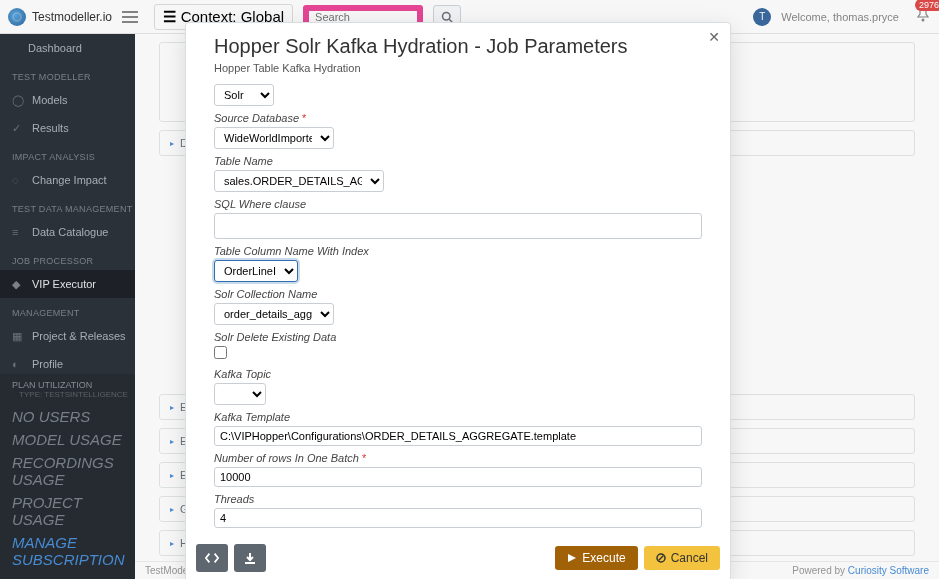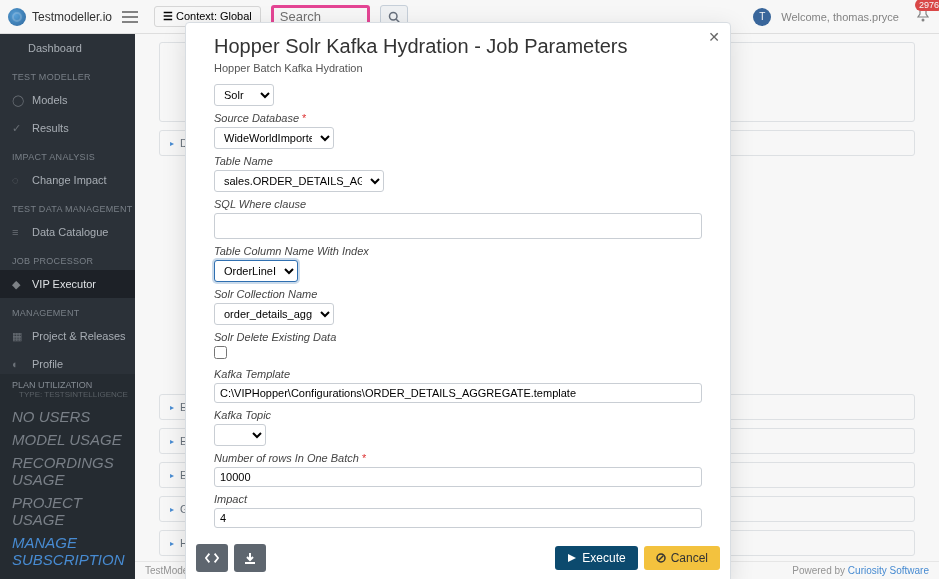--- a/index.html
+++ b/index.html
@@ -5,22 +5,22 @@
 * { box-sizing: border-box; margin: 0; padding: 0; }
 body { font-family: -apple-system, BlinkMacSystemFont, "Segoe UI", Helvetica, Arial, sans-serif; font-size: 12px; color: #333; background: #f4f6f8; width: 939px; height: 579px; overflow: hidden; position: relative; }
 
 
 .topbar { height: 34px; background: #fff; border-bottom: 1px solid #e6e6e6; display: flex; align-items: center; padding: 0 8px; gap: 10px; }
 .logo { display: flex; align-items: center; gap: 6px; font-size: 12px; color: #333; }
 .logo-badge { width: 18px; height: 18px; border-radius: 50%; background: radial-gradient(circle at 40% 40%, #5aa6e0, #2f6aa0); display: inline-block; position: relative; }
 .logo-badge::after { content: ""; position: absolute; inset: 4px; border-radius: 50%; border: 2px solid #fff3; }
 .menu-icon { width: 22px; height: 22px; display: flex; flex-direction: column; justify-content: center; gap: 3px; cursor: pointer; }
 .menu-icon span { display: block; height: 2px; background: #888; width: 16px; }
-.context-btn { border: 1px solid #ddd; background: #fff; padding: 3px 8px; font-size: 11px; border-radius: 3px; cursor: pointer; }
-.search-box { border: 3px solid #ec4899; border-radius: 3px; height: 24px; width: 99px; padding: 0 6px; font-size: 13px; }
+.context-btn { border: 1px solid #ddd; background: #fff; padding: 3px 8px; font-size: 15px; border-radius: 3px; cursor: pointer; }
+.search-box { border: 6px solid #ec4899; border-radius: 3px; height: 24px; width: 120px; padding: 0 6px; font-size: 11px; }
 .search-btn { border: 1px solid #cdd6e0; background: #f7f9fb; height: 24px; width: 28px; border-radius: 3px; cursor: pointer; display: flex; align-items: center; justify-content: center; }
 .spacer { flex: 1; }
 .avatar { width: 18px; height: 18px; border-radius: 50%; background: #3b6aa0; color: #fff; display: flex; align-items: center; justify-content: center; font-size: 10px; }
 .welcome { font-size: 11px; color: #888; }
 .bell-wrap { position: relative; margin-left: 6px; }
 .bell { width: 16px; height: 16px; display: inline-block; }
 .badge { position: absolute; top: -8px; right: -12px; background: #e14a4a; color: #fff; font-size: 9px; padding: 1px 4px; border-radius: 7px; }
 
 
 .sidebar { position: absolute; left: 0; top: 34px; bottom: 0; width: 163px; background: #2d333a; color: #aeb4bb; font-size: 11px; overflow: hidden; }
@@ -57,21 +57,21 @@
 .fld { margin-bottom: 6px; }
 .fld label { display: block; font-size: 11px; font-style: italic; color: #444; margin-bottom: 3px; }
 .req { color: #d33; font-style: normal; }
 .fld select, .fld input[type=text] { font-size: 11px; padding: 3px 5px; border: 1px solid #c9ced4; border-radius: 3px; background: #fff; }
 .fld input[type=text].full { width: 100%; }
 .fld select.focus { border: 1px solid #2f6fb0; box-shadow: 0 0 0 2px rgba(47,111,176,0.25); }
 .fld input[type=checkbox] { width: 13px; height: 13px; }
 .modal-footer { display: flex; align-items: center; gap: 6px; padding: 6px 10px 0 10px; border-top: 0; }
 .btn { font-size: 12px; padding: 5px 12px; border: none; border-radius: 3px; cursor: pointer; display: inline-flex; align-items: center; gap: 5px; }
 .btn-grey { background: #5e666f; color: #fff; width: 32px; height: 28px; justify-content: center; padding: 0;}
-.btn-exec { background: #0c4a6e; color: #fff; }
+.btn-exec { background: #a16207; color: #fff; }
 .btn-cancel { background: #f3c23e; color: #333; }
 .footer-spacer { flex: 1; }
 
 svg { display: block; }
 </style>
 </head>
 <body>
 
 <div class="topbar">
   <div class="logo">
@@ -209,21 +209,21 @@
   <span class="right">
     <span>Powered by </span><a href="#">Curiosity Software</a>
   </span>
 </div>
 
 <div class="overlay"></div>
 <div class="modal">
   <button class="close">✕</button>
   <div class="modal-body">
     <h2>Hopper Solr Kafka Hydration - Job Parameters</h2>
-    <div class="subtitle">Hopper Batch Kafka Hydration</div>
+    <div class="subtitle">Hopper Table Kafka Hydration</div>
 
     <div class="fld">
       <select style="width:60px"><option>Solr</option></select>
     </div>
 
     <div class="fld">
       <label><span>Source Database</span> <span class="req">*</span></label>
       <select style="width:120px"><option>WideWorldImportersDev</option></select>
     </div>
 
@@ -246,36 +246,36 @@
       <label>Solr Collection Name</label>
       <select style="width:120px"><option>order_details_aggregate</option></select>
     </div>
 
     <div class="fld">
       <label>Solr Delete Existing Data</label>
       <input type="checkbox" style="">
     </div>
 
     <div class="fld">
+      <label>Kafka Topic</label>
+      <select style="width:52px"><option></option></select>
+    </div>
+
+    <div class="fld">
       <label>Kafka Template</label>
       <input type="text" class="full" value="C:\VIPHopper\Configurations\ORDER_DETAILS_AGGREGATE.template" style="">
     </div>
 
     <div class="fld">
-      <label>Kafka Topic</label>
-      <select style="width:52px"><option></option></select>
-    </div>
-
-    <div class="fld">
       <label><span>Number of rows In One Batch</span> <span class="req">*</span></label>
       <input type="text" class="full" value="10000" style="">
     </div>
 
     <div class="fld">
-      <label>Impact</label>
+      <label>Threads</label>
       <input type="text" class="full" value="4" style="">
     </div>
   </div>
 
   <div class="modal-footer">
     <button class="btn btn-grey">
       <svg width="14" height="12" viewBox="0 0 16 12">
           <path d="M5 1L1 6l4 5M11 1l4 5-4 5" fill="none" stroke="#fff" stroke-width="2"></path>
         </svg>
     </button>

